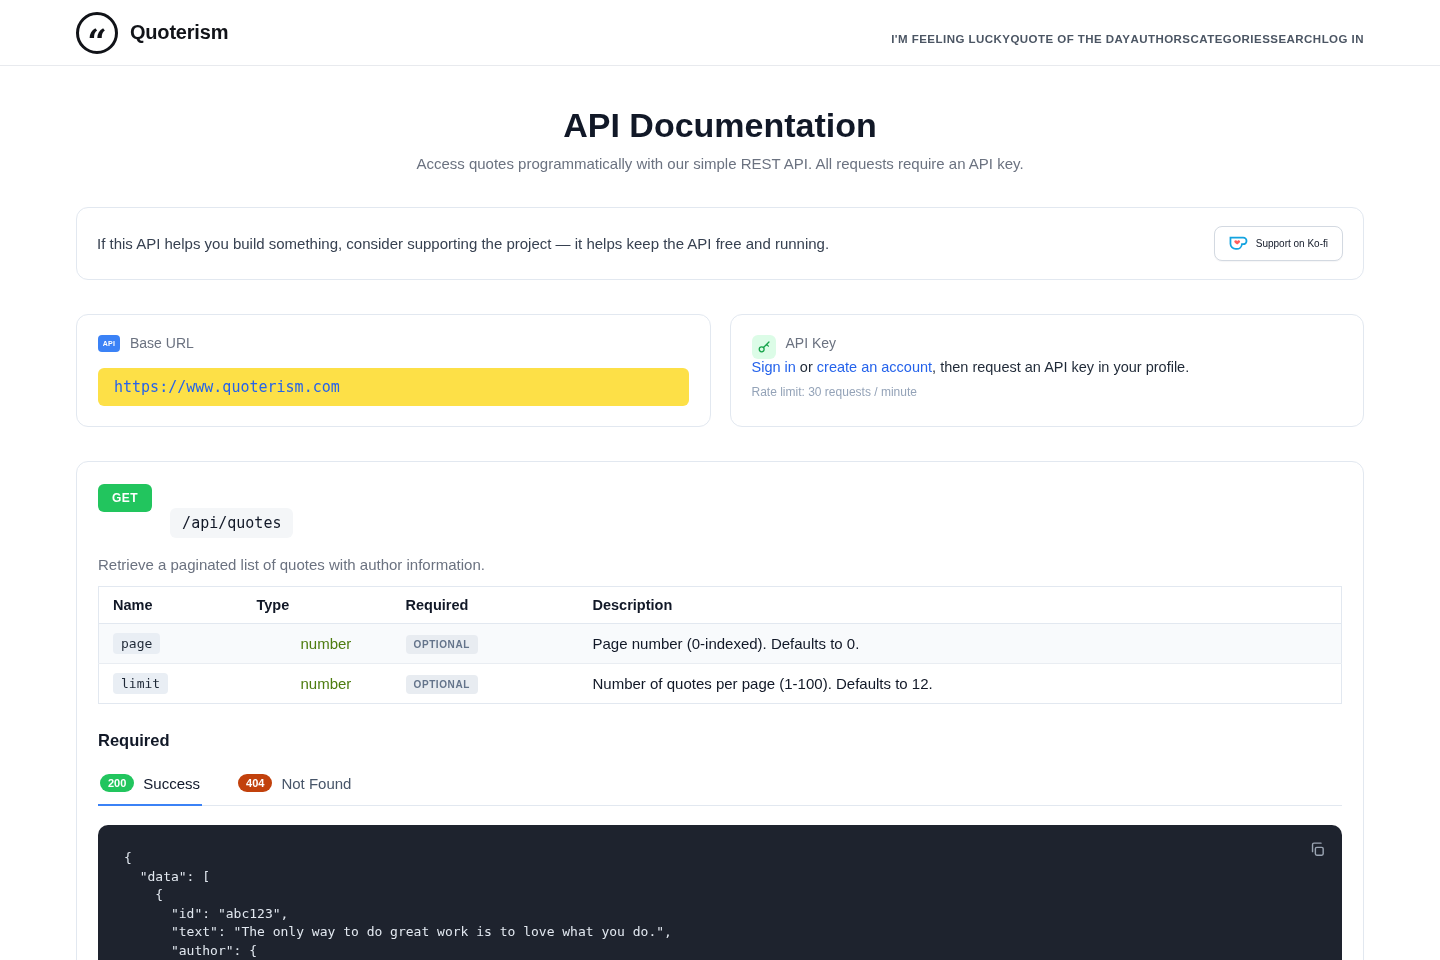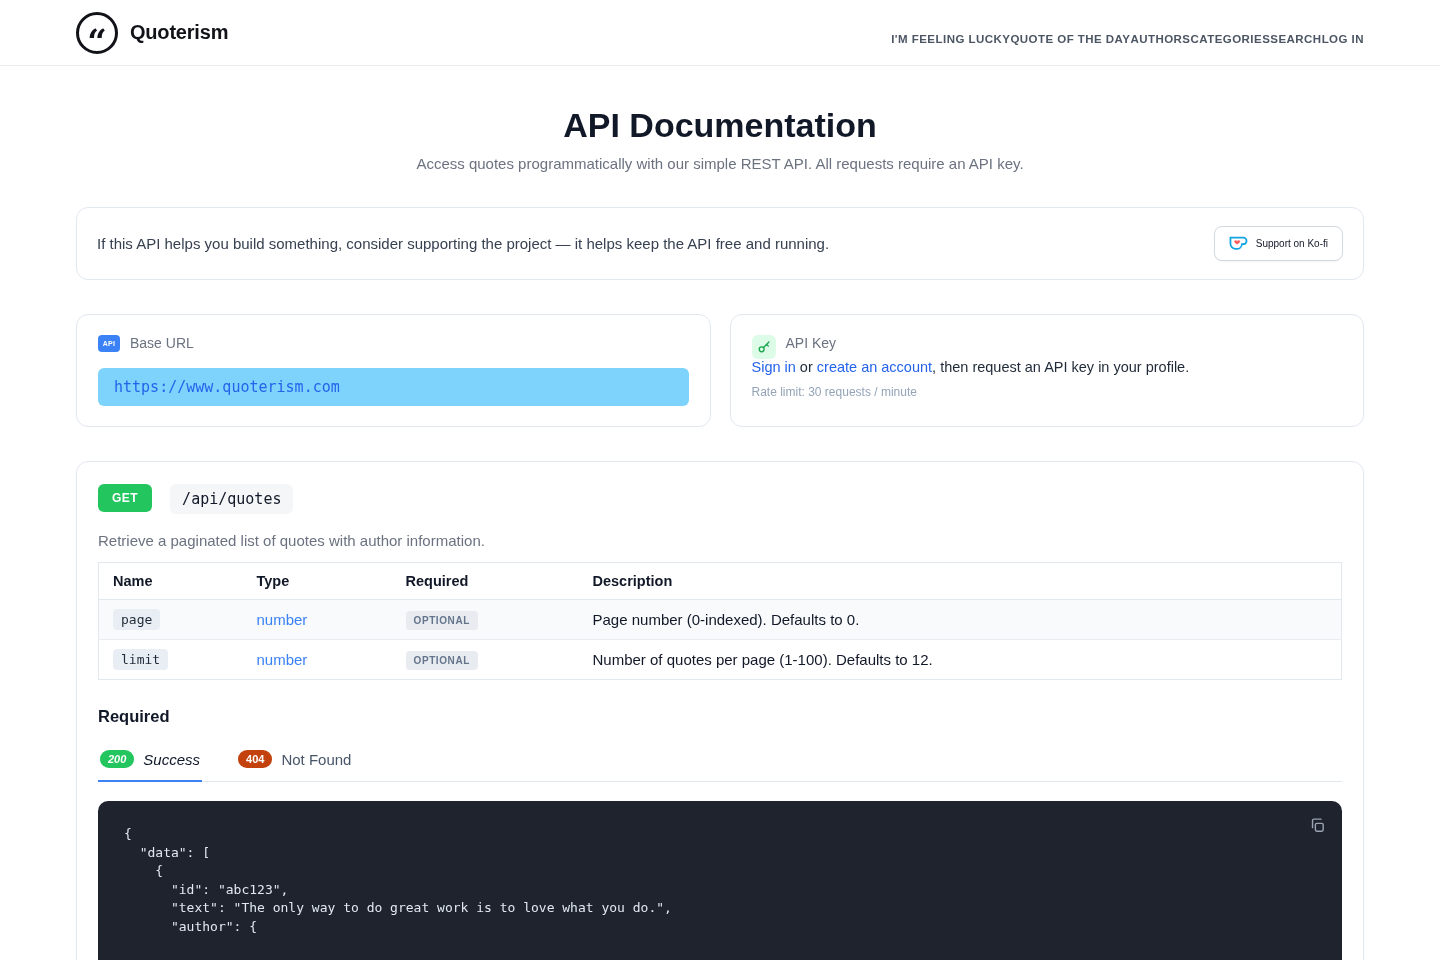--- a/index.html
+++ b/index.html
@@ -28,50 +28,50 @@
   .support-message { font-size: 15px; color: #374151; }
   .kofi-btn { display: flex; align-items: center; gap: 8px; background: #fff; border: 1px solid #d3d9e1; border-radius: 8px; padding: 9px 14px; font-size: 10px; color: #111827; font-family: Liberation Sans, sans-serif; cursor: pointer; box-shadow: 0 1px 1px rgba(15,23,42,0.04); }
 
   
   .cards-row { display: flex; gap: 19px; margin-top: 34px; }
   .info-card { flex: 1; border: 1px solid #e2e8f0; border-radius: 12px; padding: 20px 21px; }
   .card-head { display: flex; align-items: flex-start; gap: 10px; }
   .card-head-label { font-size: 14px; color: #6b7280; }
   .api-badge { width: 22px; height: 17px; background: #3b82f6; border-radius: 4px; color: #fff; font-size: 7px; font-weight: 700; display: flex; align-items: center; justify-content: center; letter-spacing: 0.03em; }
   .key-badge { width: 24px; height: 24px; background: #dcfce7; border-radius: 6px; display: flex; align-items: center; justify-content: center; }
-  .base-url-code { margin-top: 16px; background: #7dd3fc; border-radius: 6px; padding: 10px 16px; font-family: "DejaVu Sans Mono", monospace; font-size: 15px; color: #2563eb; }
+  .base-url-code { margin-top: 16px; background: #fde047; border-radius: 6px; padding: 10px 16px; font-family: "DejaVu Sans Mono", monospace; font-size: 15px; color: #2563eb; }
   .api-key-line { font-size: 14.5px; color: #1f2937; }
   .api-key-line a { color: #2563eb; text-decoration: none; }
   .rate-limit { margin-top: 10px; font-size: 12px; color: #94a3b8; }
 
   
   .endpoint-card { margin-top: 34px; border: 1px solid #e2e8f0; border-radius: 12px; padding: 22px 21px 40px 21px; }
   .endpoint-head { display: flex; align-items: flex-start; gap: 18px; }
   .method-badge { background: #22c55e; color: #fff; font-size: 12px; font-weight: 700; letter-spacing: 0.04em; padding: 7px 14px; border-radius: 6px; }
-  .endpoint-path { font-family: "DejaVu Sans Mono", monospace; font-size: 15px; color: #111827; background: #f4f6f8; padding: 6px 12px; border-radius: 6px; }
+  .endpoint-path { font-family: "DejaVu Sans Mono", monospace; font-size: 15px; color: #111827; background: #f4f6f8; padding: 6px 12px; border-radius: 6px; margin-top: 24px; }
   .endpoint-desc { margin-top: 18px; font-size: 15px; color: #6b7280; }
   .section-heading { margin-top: 27px; font-size: 16.5px; font-weight: 700; color: #111827; }
 
   
   table.params { width: 100%; border-collapse: collapse; margin-top: 13px; border: 1px solid #e2e8f0; }
   table.params th { text-align: left; font-size: 14.5px; font-weight: 700; color: #111827; padding: 10px 14px; border-bottom: 1px solid #e2e8f0; }
   table.params td { font-size: 15px; padding: 9px 14px; border-top: 1px solid #e9edf2; vertical-align: middle; }
   table.params tr.striped { background: #f8fafc; }
   table.params col.c-name { width: 144px; }
   table.params col.c-type { width: 149px; }
   table.params col.c-req  { width: 187px; }
   .code-chip { display: inline-block; font-family: "DejaVu Sans Mono", monospace; font-size: 13px; background: #e9eef4; color: #1f2937; padding: 3px 8px; border-radius: 4px; }
-  .type-text { color: #3b82f6; }
+  .type-text { color: #4d7c0f; margin-left: 44px; }
   .optional-badge { display: inline-block; background: #e8ecf1; color: #64748b; font-size: 10px; font-weight: 700; letter-spacing: 0.06em; padding: 4px 8px; border-radius: 4px; }
   .desc-text { color: #111827; }
 
   
   .tabs { margin-top: 18px; display: flex; gap: 34px; border-bottom: 1px solid #e2e8f0; }
   .tab { display: flex; align-items: center; gap: 9px; padding: 6px 2px 12px 2px; cursor: pointer; font-size: 15px; color: #475569; border-bottom: 2px solid transparent; margin-bottom: -1px; }
-  .tab.active { color: #0f172a; border-bottom-color: #3b82f6; font-style: italic; }
+  .tab.active { color: #0f172a; border-bottom-color: #3b82f6; }
   .status-pill { color: #fff; font-size: 11px; font-weight: 700; padding: 3px 8px; border-radius: 10px; }
   .pill-green { background: #22c55e; }
   .pill-red { background: #c2410c; }
 
   
   .code-block { position: relative; margin-top: 19px; background: #1e232e; border-radius: 10px; padding: 24px 26px; min-height: 320px; }
   .code-block pre { font-family: "DejaVu Sans Mono", monospace; font-size: 13px; line-height: 18.6px; color: #e2e8f0; white-space: pre; }
   .copy-btn { position: absolute; top: 12px; right: 12px; background: transparent; border: none; cursor: pointer; padding: 4px; }
 </style>
 </head>

